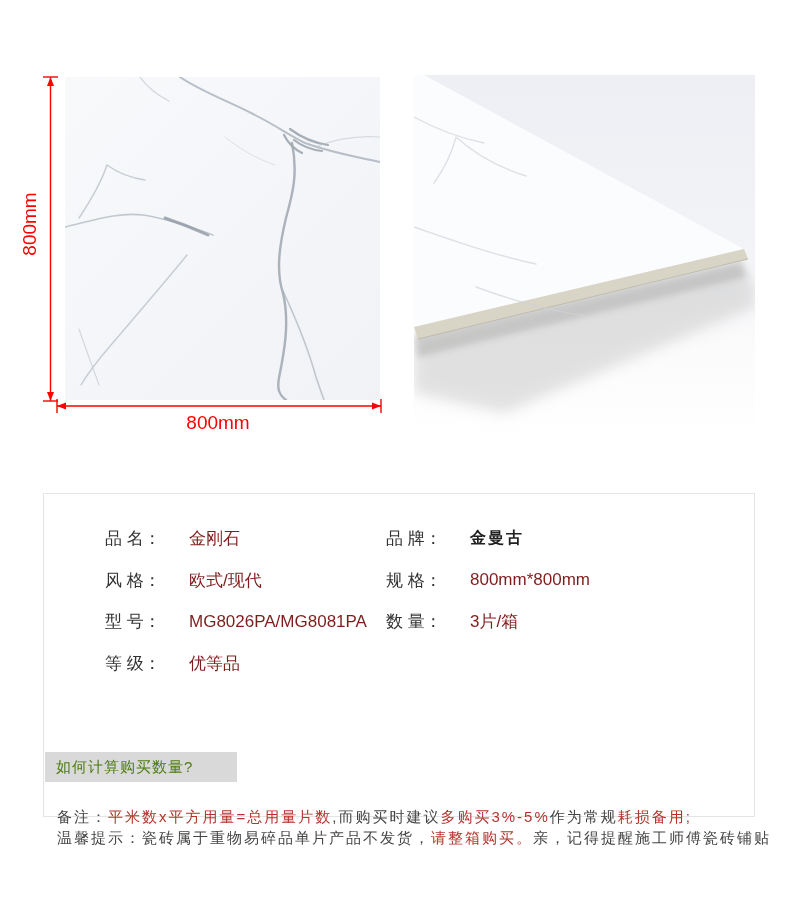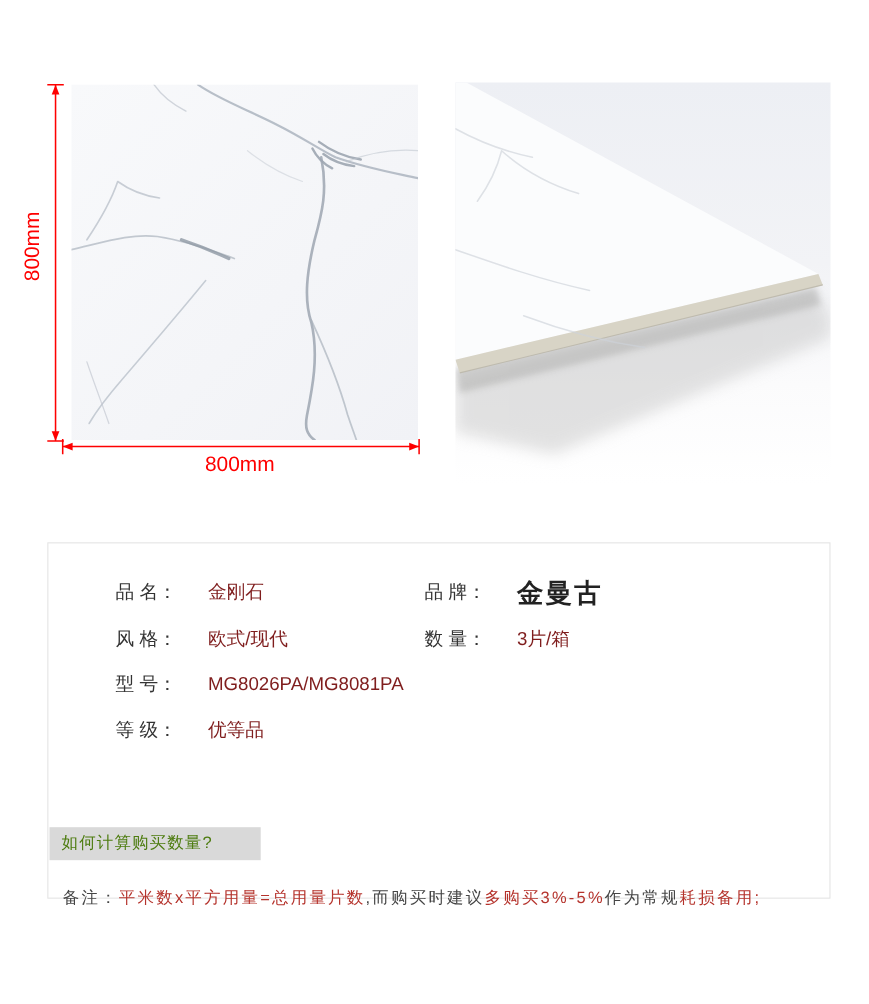--- a/index.html
+++ b/index.html
@@ -25,21 +25,21 @@
   
   .spec-card{position:absolute;left:43px;top:493px;width:712px;height:324px;
              background:#fff;border:1px solid #e4e4e4;box-sizing:border-box;}
   .spec-col{position:absolute;top:24px;}
   .spec-col.left{left:61px;}
   .spec-col.right{left:342px;}
   .spec-row{display:flex;align-items:center;height:41.6px;white-space:nowrap;}
   .spec-label{width:84px;font-size:17px;color:#333;flex:0 0 auto;}
   .spec-value{font-size:17px;color:#7f1d1d;}
   .spec-value.brand{font-family:"DejaVu Serif","Liberation Serif",serif;
-                    font-weight:bold;font-size:24px;color:#222;letter-spacing:2px;}
+                    font-weight:bold;font-size:16px;color:#222;letter-spacing:2px;}
 
   .section-bar{position:absolute;left:1px;top:258px;width:192px;height:30px;
                background:var(--bar-bg,#d9d9d9);color:#4d7c0f;font-size:15px;
                line-height:30px;padding-left:11px;box-sizing:border-box;letter-spacing:1px;}
 
   .notes{position:absolute;left:13px;top:312px;right:10px;font-size:15px;color:#454545;
          letter-spacing:2px;}
   .note-line{margin:0;line-height:21px;white-space:nowrap;}
   .rd{color:var(--note-red,#b5332c);text-align:right;}
 </style>
@@ -133,25 +133,30 @@
         <span class="spec-value">优等品</span>
       </div>
     </div>
 
     <div class="spec-col right">
       <div class="spec-row">
         <span class="spec-label">品 牌：</span>
         <span class="spec-value brand">金曼古</span>
       </div>
       <div class="spec-row">
+        <span class="spec-label">规 格：</span>
+        <span class="spec-value">800mm*800mm</span>
+      </div>
+      <div class="spec-row">
         <span class="spec-label">数 量：</span>
         <span class="spec-value">3片/箱</span>
       </div>
     </div>
 
     <div class="section-bar">如何计算购买数量?</div>
 
     <div class="notes">
       <p class="note-line"><span>备注：</span><span class="rd">平米数x平方用量=总用量片数</span><span>,而购买时建议</span><span class="rd">多购买3%-5%</span><span>作为常规</span><span class="rd">耗损备用;</span></p>
+      <p class="note-line"><span>温馨提示：瓷砖属于重物易碎品单片产品不发货，</span><span class="rd">请整箱购买。</span><span>亲，记得提醒施工师傅瓷砖铺贴</span></p>
     </div>
 
   </section>
 </div>
 
 </body></html>

